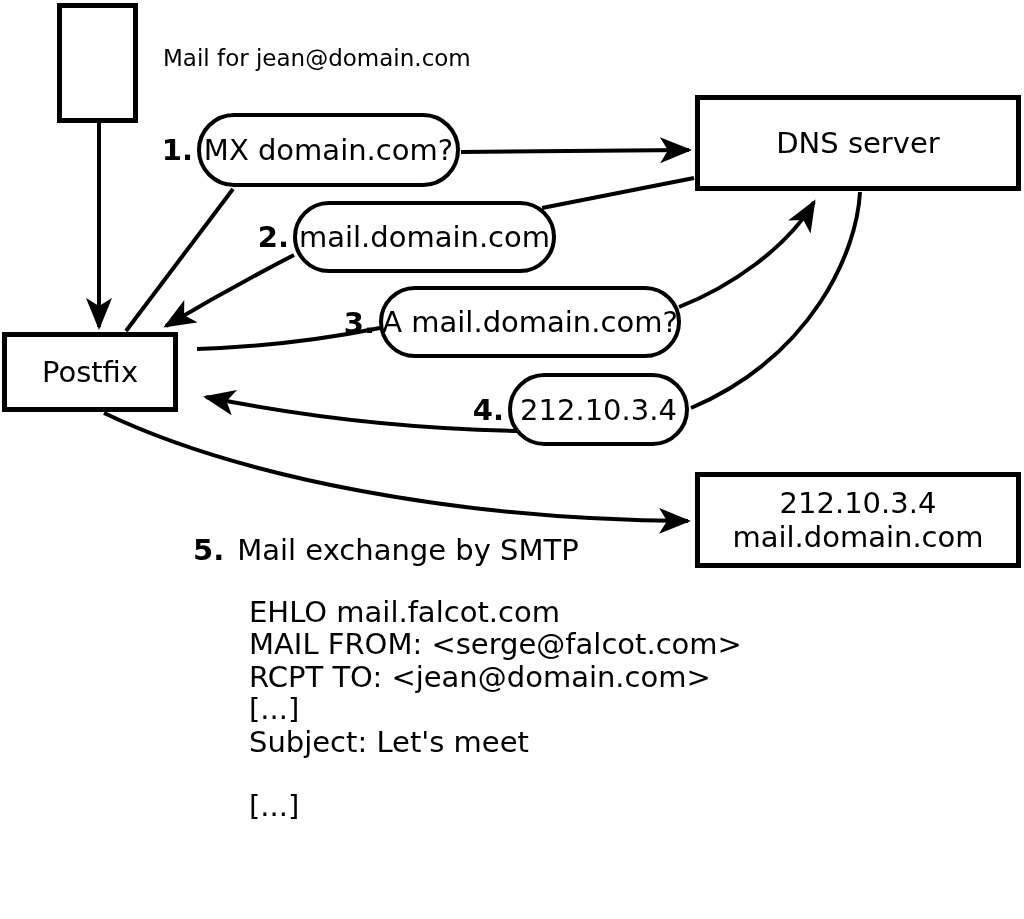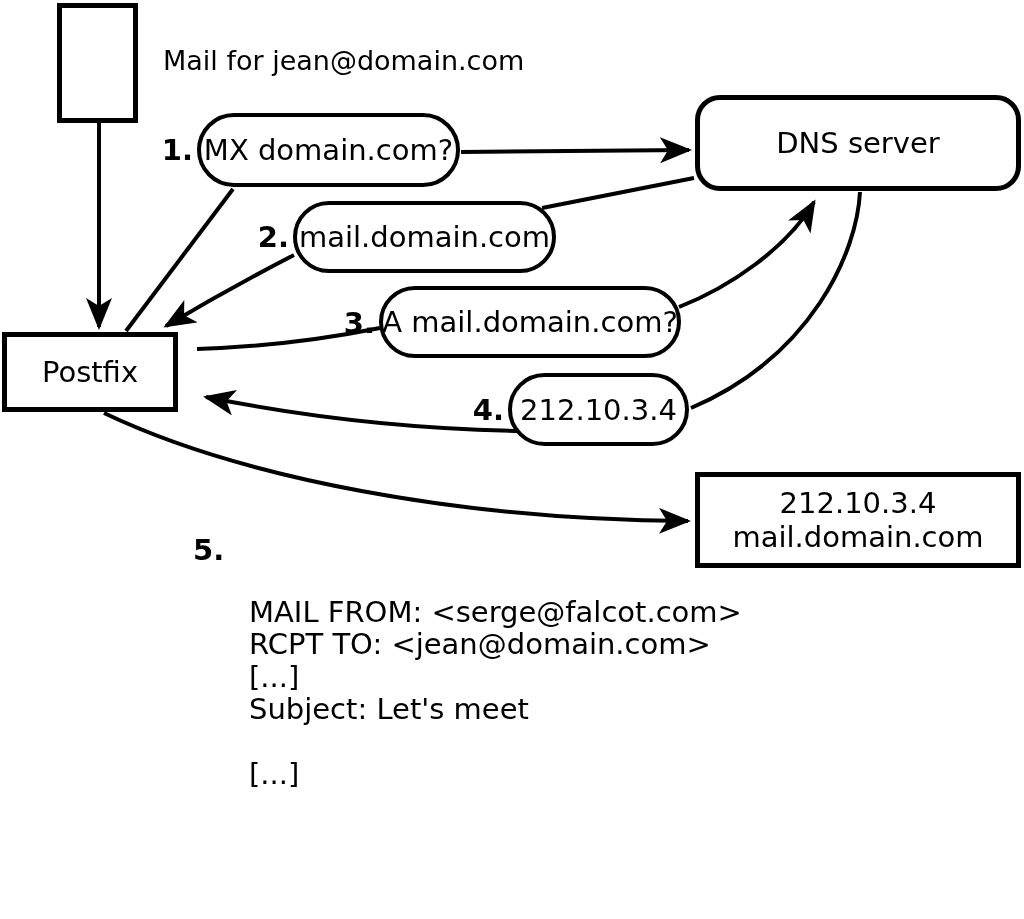--- a/index.html
+++ b/index.html
@@ -33,21 +33,21 @@
     position: absolute;
     display: flex;
     align-items: center;
     justify-content: flex-end;
     font-weight: bold;
     font-size: 29px;
   }
   .title {
     position: absolute;
     left: 163px; top: 45px;
-    font-size: 27px;
+    font-size: 23px;
     white-space: nowrap;
   }
   .step5 {
     position: absolute;
     left: 193px; top: 533px;
     font-size: 29px;
     display: flex;
     gap: 13px;
     white-space: nowrap;
   }
@@ -68,21 +68,21 @@
   
   #msg-box   { left: 57px;  top: 3px;   width: 81px;  height: 120px; }
   #pill-1    { left: 197px; top: 113px; width: 263px; height: 74px; }
   #pill-2    { left: 293px; top: 201px; width: 263px; height: 72px; }
   #pill-3    { left: 379px; top: 286px; width: 302px; height: 72px; }
   #pill-4    { left: 508px; top: 373px; width: 181px; height: 73px; }
   #num-1     { left: 133px; top: 113px; width: 60px;  height: 74px; }
   #num-2     { left: 229px; top: 201px; width: 60px;  height: 72px; }
   #num-3     { left: 315px; top: 286px; width: 60px;  height: 74px; }
   #num-4     { left: 444px; top: 373px; width: 60px;  height: 73px; }
-  #dns-box   { left: 695px; top: 95px;  width: 326px; height: 96px; border-radius: 25px; }
+  #dns-box   { left: 695px; top: 95px;  width: 326px; height: 96px; }
   #postfix-box { left: 2px; top: 332px; width: 176px; height: 80px; }
   #dest-box  { left: 695px; top: 472px; width: 326px; height: 96px; }
 </style>
 </head>
 <body>
 
 <div class="canvas">
 
   <svg class="wires" width="1024" height="919" viewBox="0 0 1024 919">
     <defs>
@@ -137,24 +137,26 @@
 
   <div class="box" id="dest-box">
     <div class="dest-lines">
       <div>212.10.3.4</div>
       <div>mail.domain.com</div>
     </div>
   </div>
 
   <div class="step5">
     <span class="num">5.</span>
+    <span>Mail exchange by SMTP</span>
   </div>
 
   <div class="smtp">
     <div>
+        <div>EHLO mail.falcot.com</div>
         <div>MAIL FROM: &lt;serge@falcot.com&gt;</div>
         <div>RCPT TO: &lt;jean@domain.com&gt;</div>
         <div>[...]</div>
         <div>Subject: Let's meet</div>
         <div>&nbsp;</div>
         <div>[...]</div>
         <div>&nbsp;</div>
       </div>
 
   </div>

